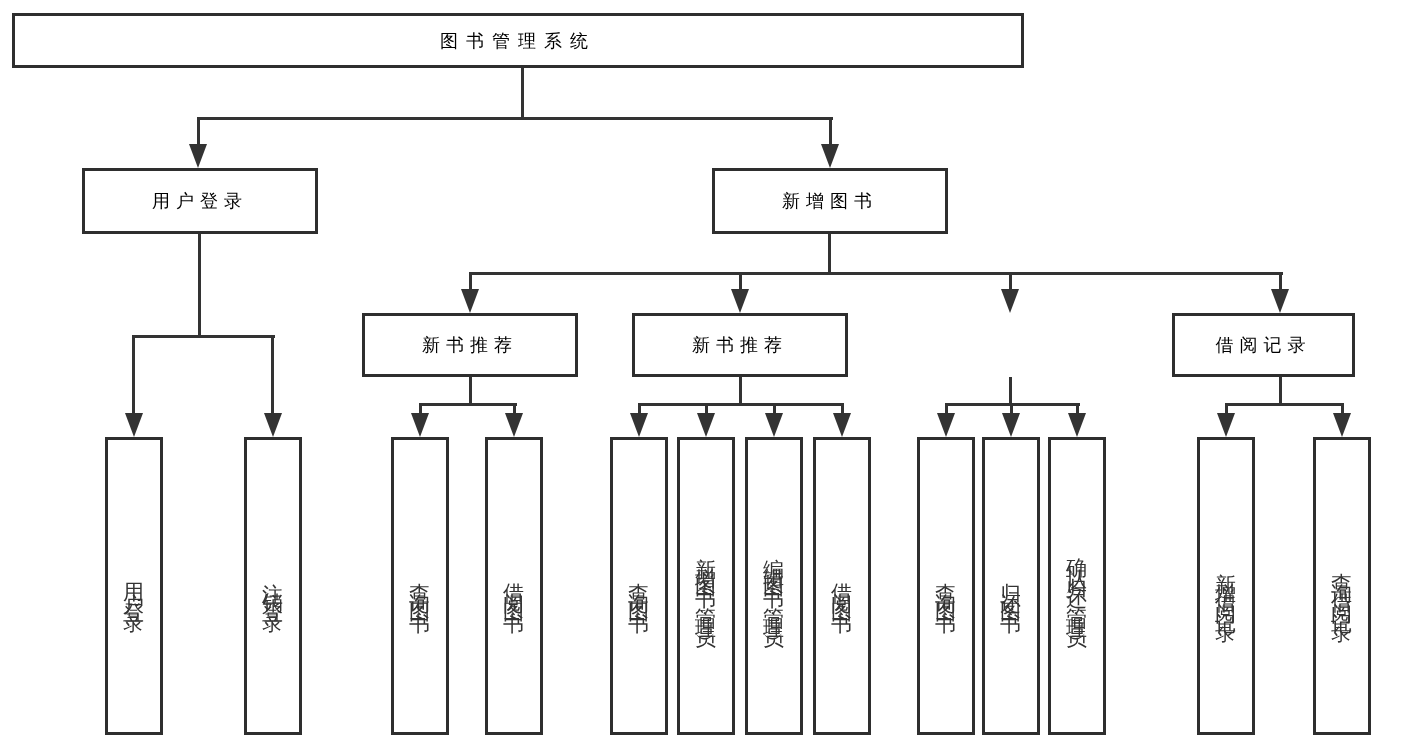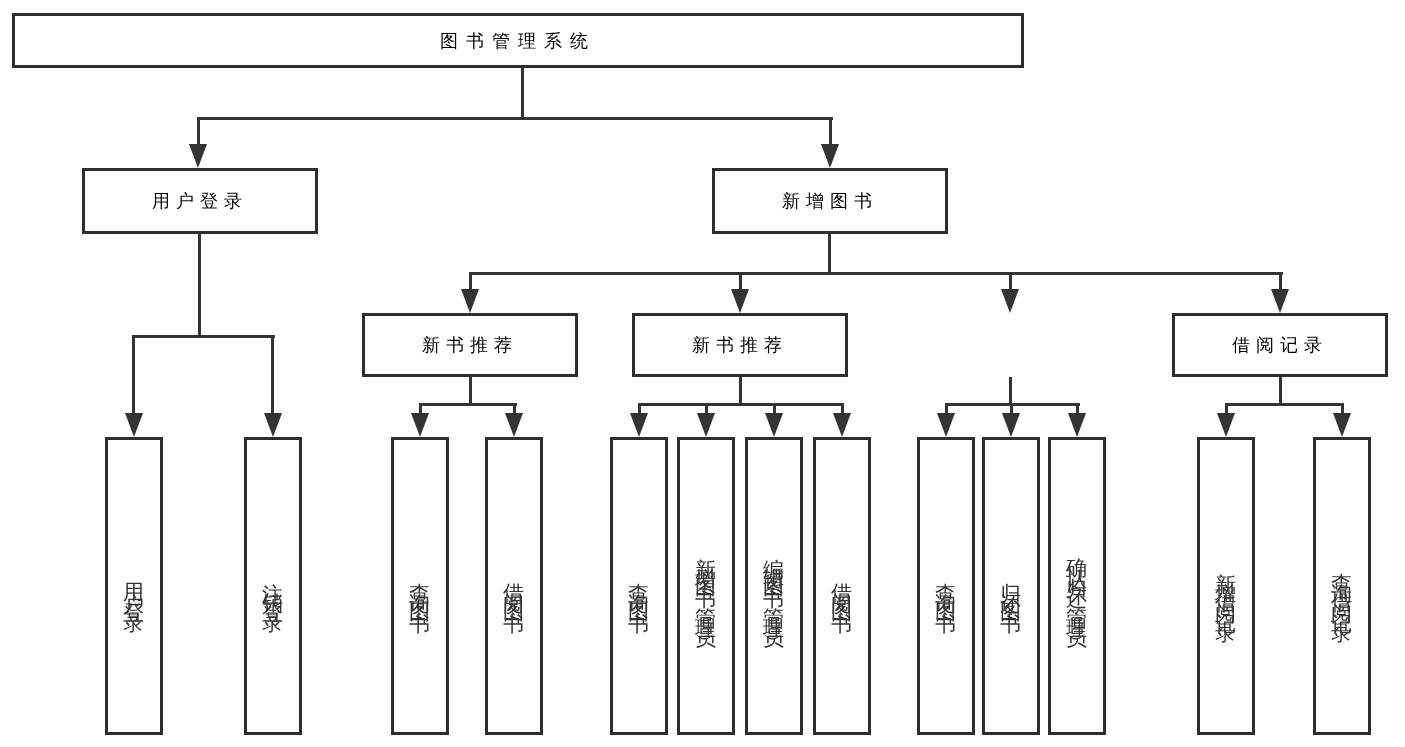--- a/index.html
+++ b/index.html
@@ -93,21 +93,21 @@
   <div class="arr" style="left:731px;top:289px;"></div>
   <div class="arr" style="left:1001px;top:289px;"></div>
   <div class="arr" style="left:1271px;top:289px;"></div>
 
   <div class="box" style="left:362px;top:313px;width:216px;height:64px;">
     <span class="hlabel">新书推荐</span>
   </div>
   <div class="box" style="left:632px;top:313px;width:216px;height:64px;">
     <span class="hlabel">新书推荐</span>
   </div>
-  <div class="box" style="left:1172px;top:313px;width:216px;height:64px;">
+  <div class="box" style="left:1172px;top:313px;width:183px;height:64px;">
     <span class="hlabel">借阅记录</span>
   </div>
 
   <div class="ln" style="left:469px;top:377px;width:3px;height:29px;"></div>
   <div class="ln" style="left:419px;top:403px;width:98px;height:3px;"></div>
   <div class="ln" style="left:419px;top:403px;width:3px;height:12px;"></div>
   <div class="ln" style="left:513px;top:403px;width:3px;height:12px;"></div>
   <div class="arr" style="left:411px;top:413px;"></div>
   <div class="arr" style="left:505px;top:413px;"></div>
 

